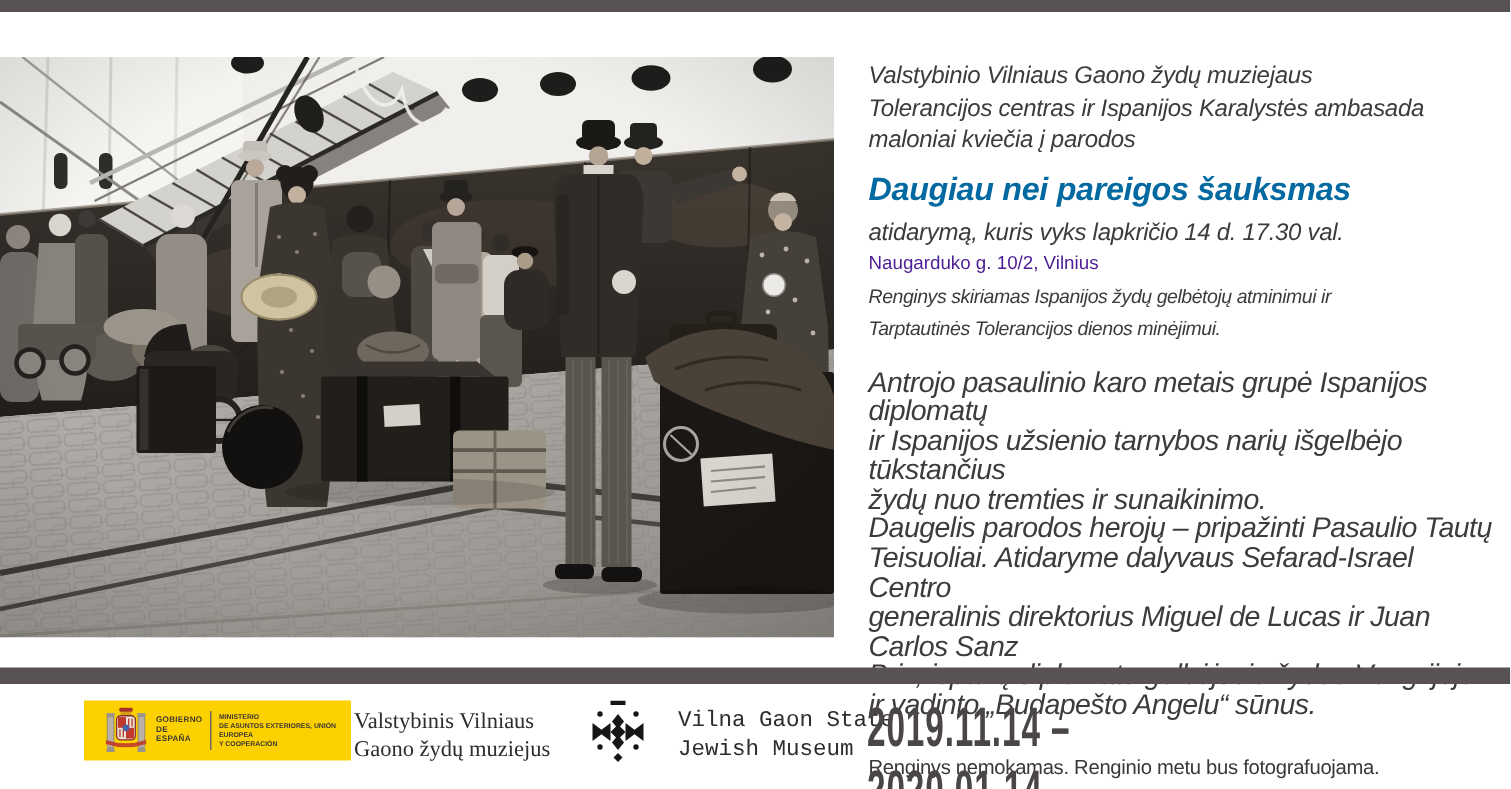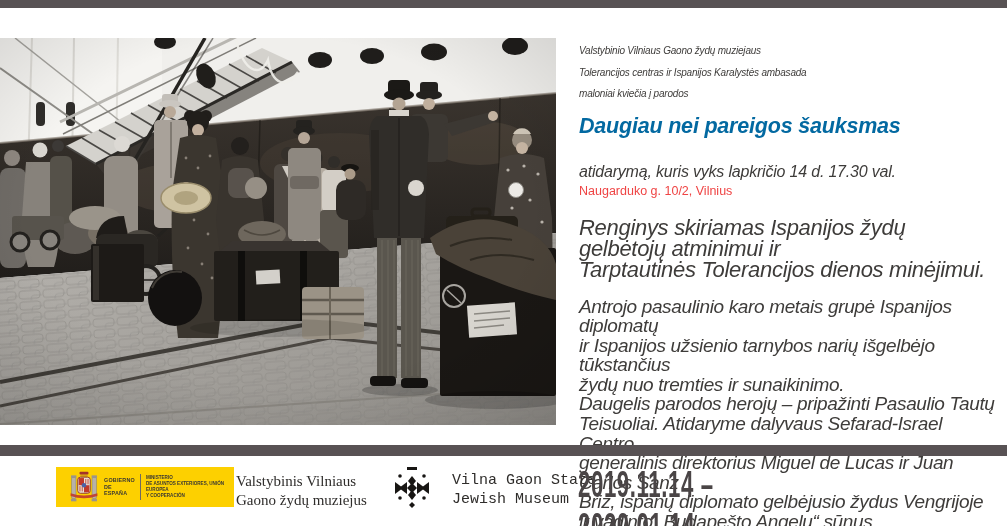--- a/index.html
+++ b/index.html
@@ -6,25 +6,25 @@
   .canvas{position:relative;width:1007px;height:526px;background:#ffffff;overflow:hidden;
           font-family:"Liberation Sans",sans-serif;}
   .bar{position:absolute;left:0;width:1007px;background:#585254;}
   .bar-top{top:0;height:8px;}
   .bar-bottom{top:445px;height:11px;}
 
   .photo-wrap{position:absolute;left:0;top:38px;width:556px;height:387px;}
 
   .textcol{position:absolute;left:579px;top:40px;width:416px;color:#3e3c3a;}
   .pre{white-space:pre-line;}
-  .intro{font-style:italic;font-size:10px;line-height:21.5px;letter-spacing:-0.2px;}
+  .intro{font-style:italic;font-size:16px;line-height:21.5px;letter-spacing:-0.2px;}
   .title{font-style:italic;font-weight:bold;font-size:21.5px;color:#0369a1;margin-top:9px;letter-spacing:-0.2px;}
-  .opening{font-style:italic;font-size:16px;margin-top:24px;letter-spacing:-0.2px;}
-  .address{font-size:12.5px;margin-top:3px;color:#ef4444;}
-  .dedication{font-style:italic;font-size:22px;line-height:21px;margin-top:19px;letter-spacing:-0.3px;}
+  .opening{font-style:italic;font-size:16px;margin-top:8px;letter-spacing:-0.2px;}
+  .address{font-size:12.5px;margin-top:3px;color:#4c1d95;}
+  .dedication{font-style:italic;font-size:13px;line-height:21px;margin-top:5px;letter-spacing:-0.3px;}
   .bodytext{font-style:italic;font-size:19px;line-height:19.6px;margin-top:17px;letter-spacing:-0.35px;}
   .note{font-size:13.5px;margin-top:23px;letter-spacing:-0.2px;color:#3a3836;}
 
   .spain-logo{position:absolute;left:56px;top:467px;width:178px;height:40px;background:#fdd000;
               display:flex;align-items:center;}
   .crest{margin-left:13px;flex:none;}
   .gob{font-weight:bold;font-size:5.4px;line-height:6.4px;color:#3a3832;margin-left:5px;letter-spacing:.2px;white-space:pre-line;}
   .sep{width:1px;height:26px;background:#6e6a62;margin:0 5px;flex:none;}
   .min{font-weight:bold;font-size:4.6px;line-height:5.9px;color:#3a3832;white-space:pre-line;padding-right:4px;}
 

